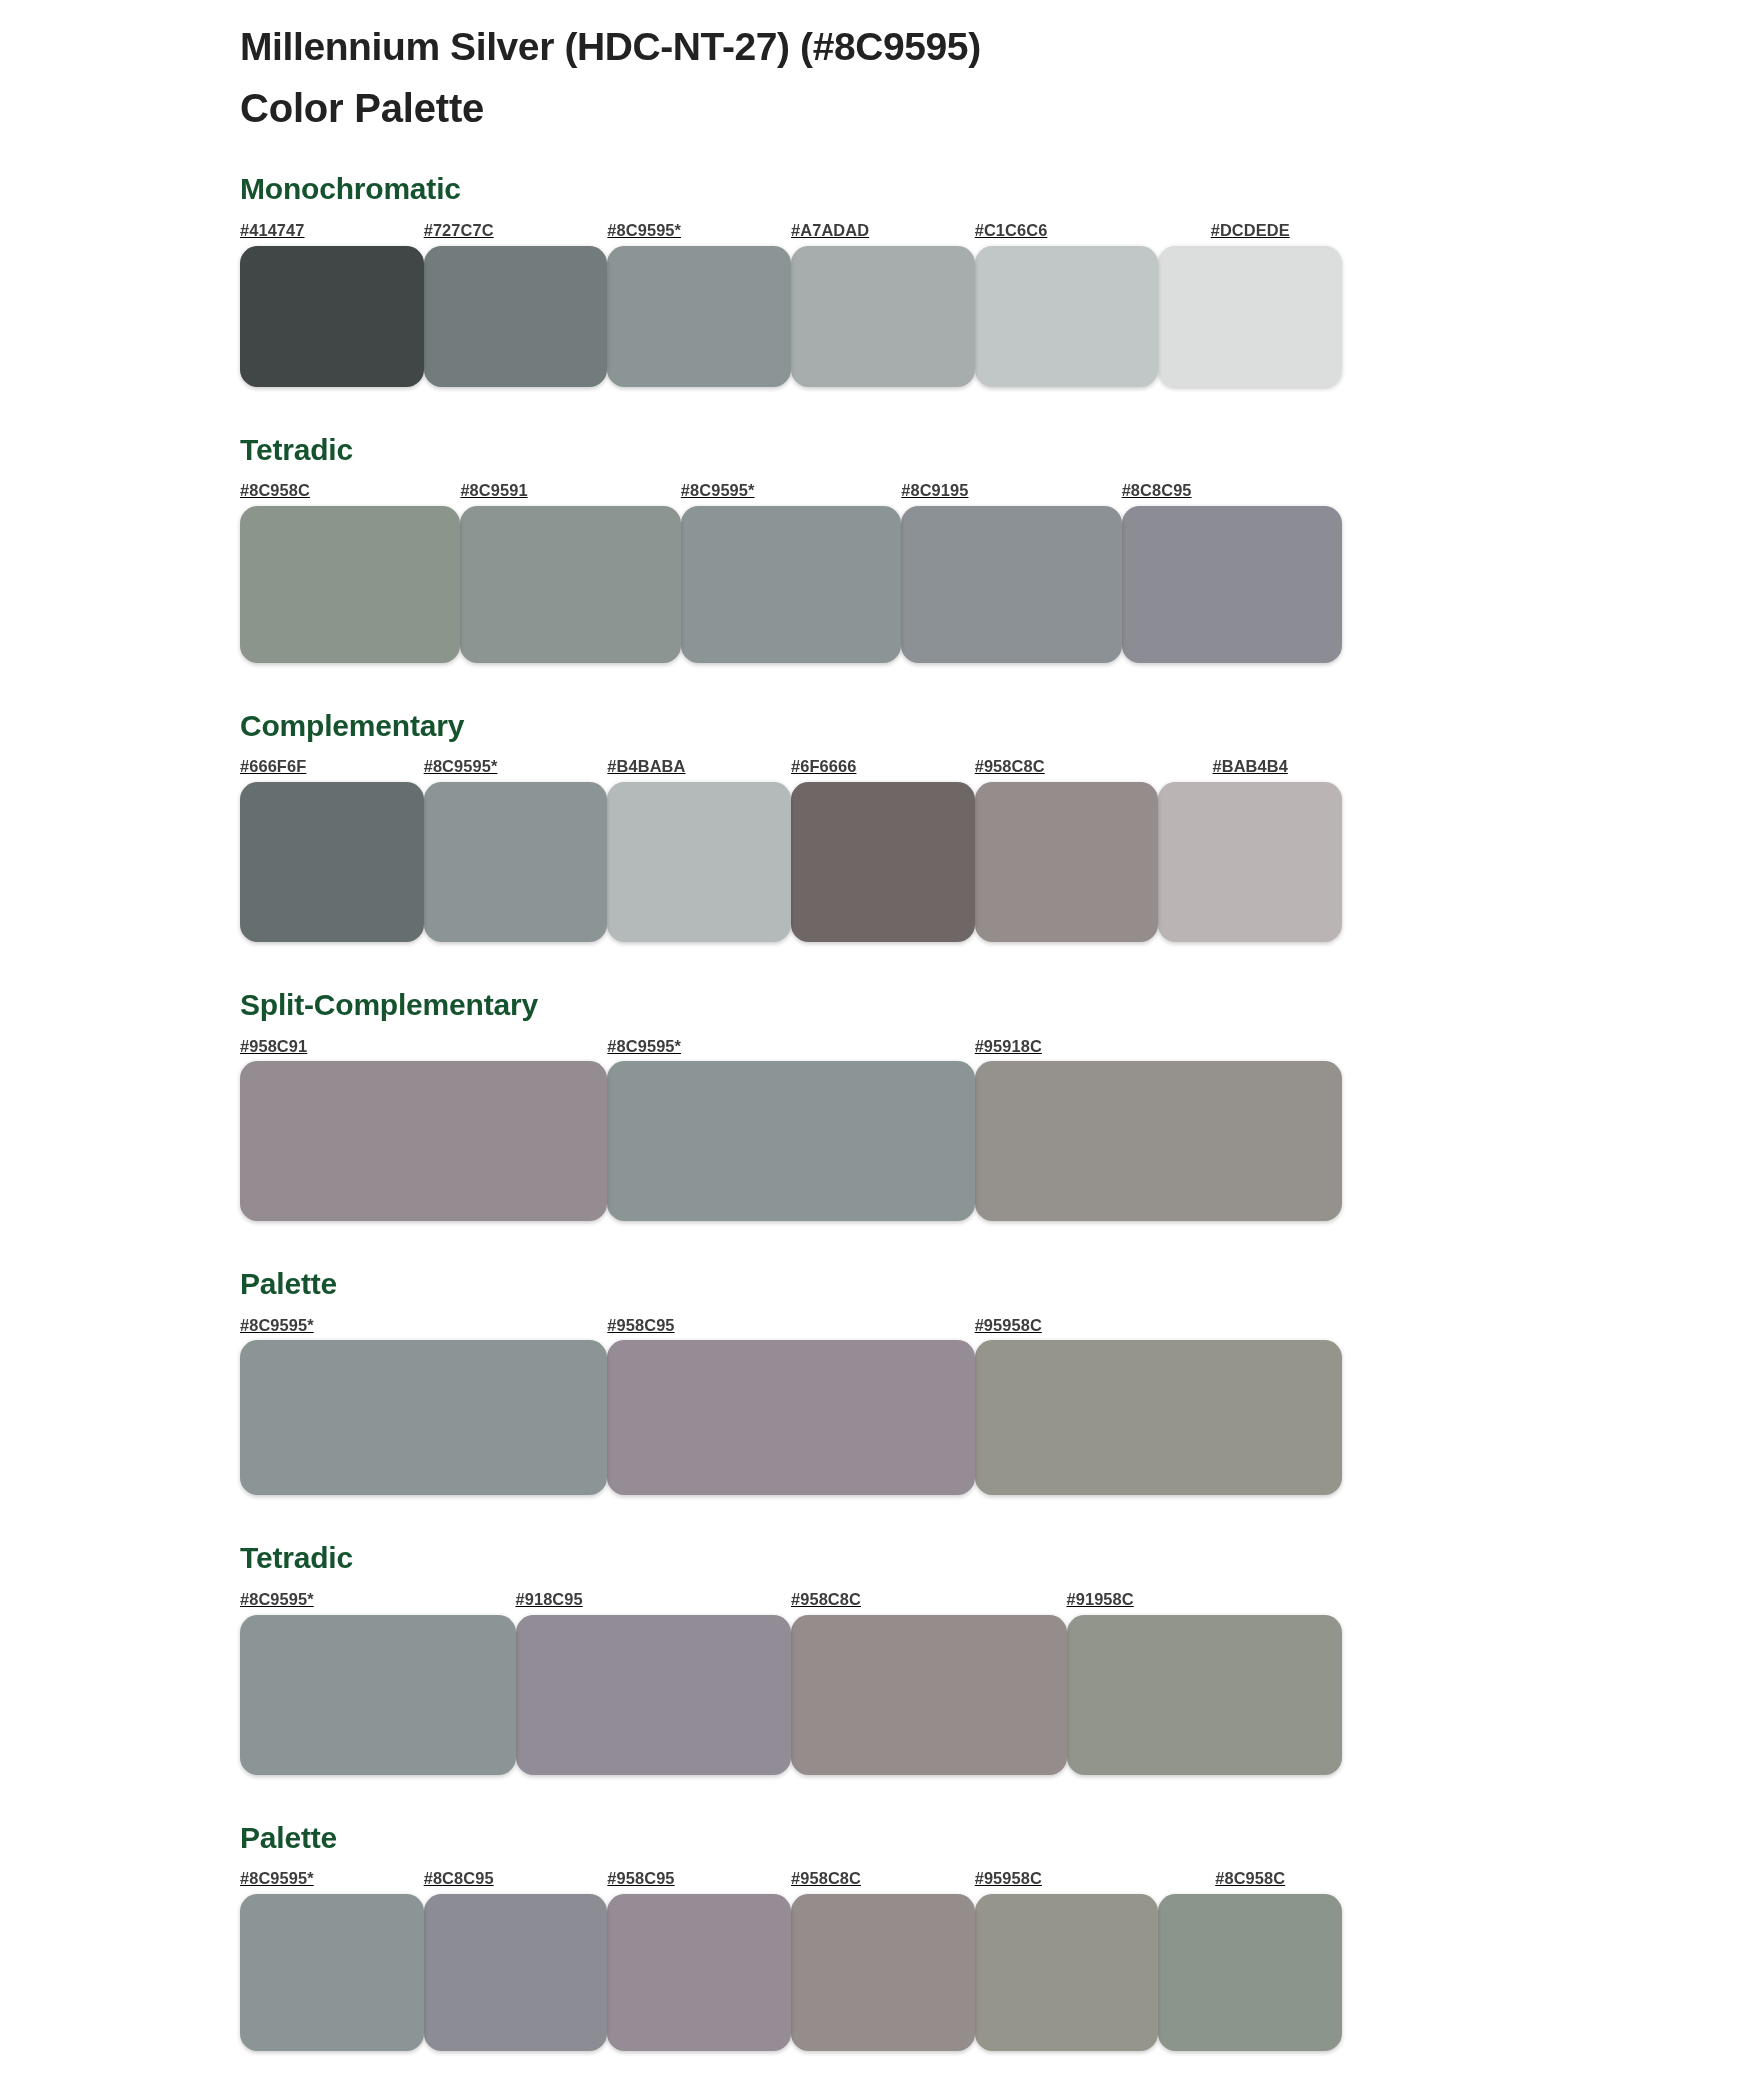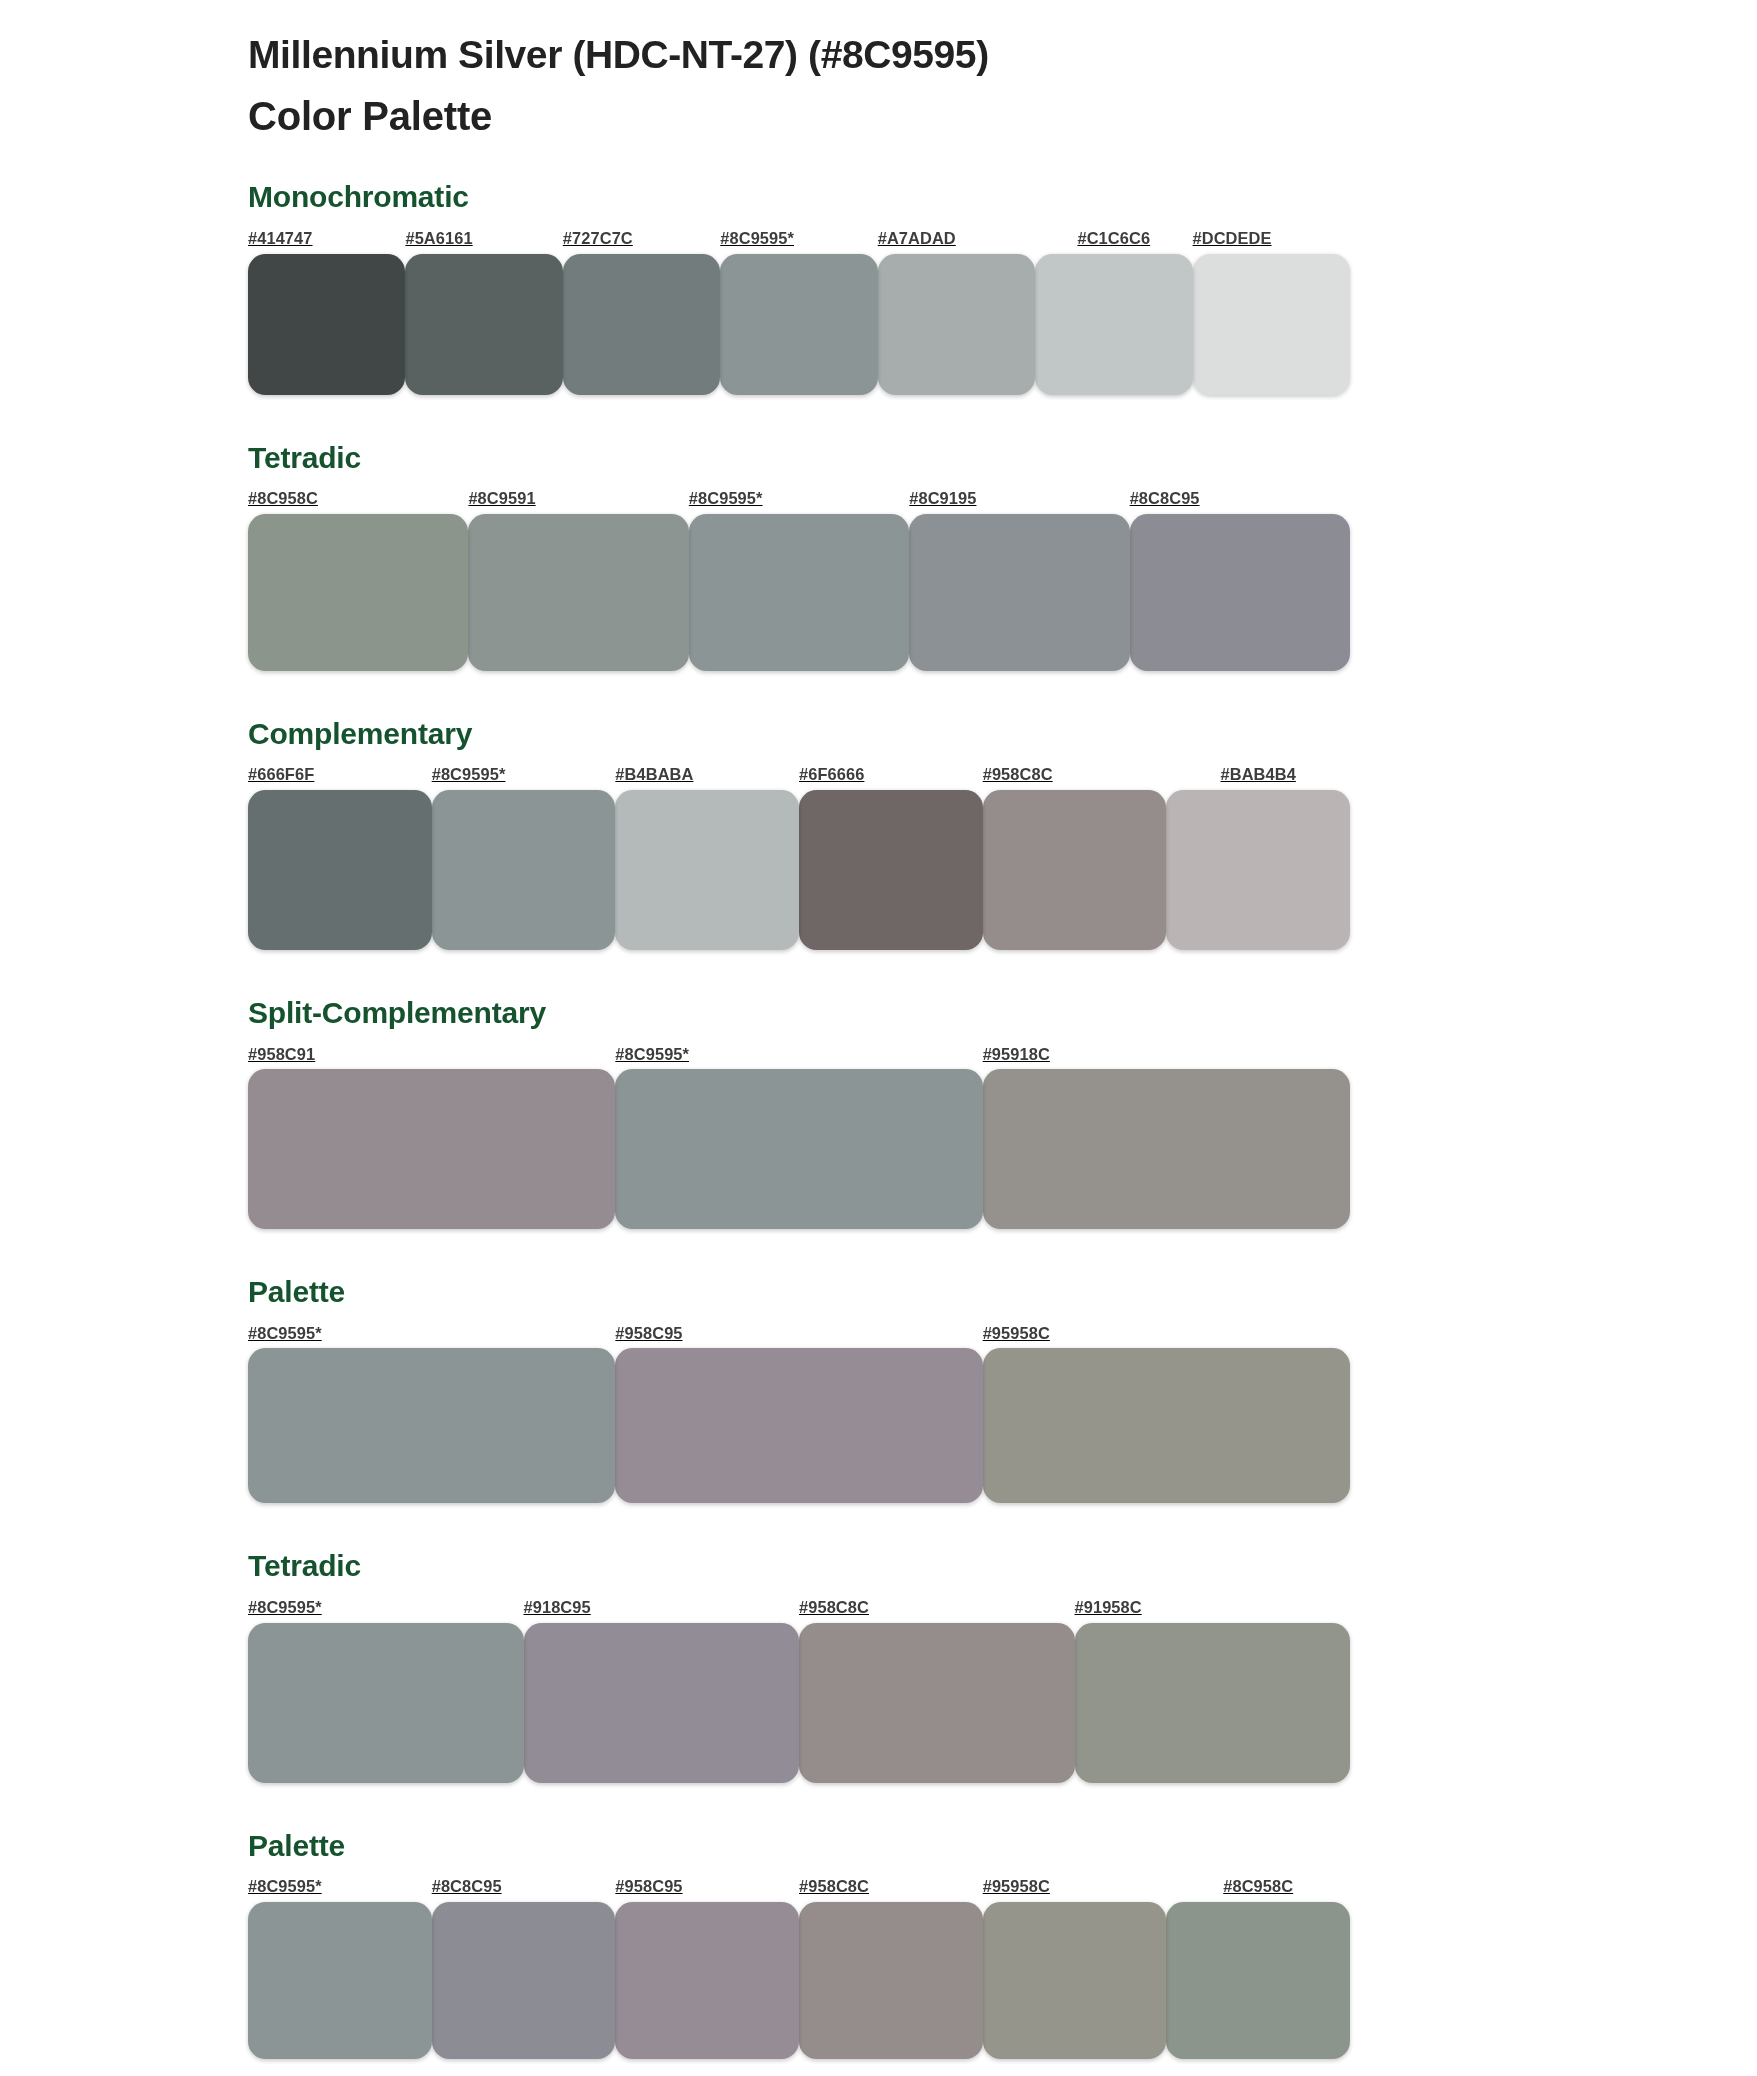--- a/index.html
+++ b/index.html
@@ -12,21 +12,21 @@
 
   body {
     font-family: "Liberation Sans", sans-serif;
     position: relative;
     overflow: hidden;
   }
 
   .page {
     width: 1757px;
     height: 1559px;
-    padding: 8px;
+    padding: 0;
     position: relative;
   }
 
   
   .header {
     padding: 24px 0 0 240px;
   }
 
   .page-title {
     font-size: 39px;
@@ -128,24 +128,20 @@
 
   <div class="sections" id="sections-root">
       <div class="palette-section">
         <div class="section-title">Monochromatic</div>
         <div class="swatch-row row-mono">
           <div class="swatch-cell">
             <div class="swatch-label">#414747</div>
             <div class="swatch-chip" style="background: rgb(65, 71, 71);"></div>
           </div>
           <div class="swatch-cell">
-            <div class="swatch-label">#5A6161</div>
-            <div class="swatch-chip" style="background: rgb(90, 97, 97);"></div>
-          </div>
-          <div class="swatch-cell">
             <div class="swatch-label">#727C7C</div>
             <div class="swatch-chip" style="background: rgb(114, 124, 124);"></div>
           </div>
           <div class="swatch-cell">
             <div class="swatch-label">#8C9595*</div>
             <div class="swatch-chip" style="background: rgb(140, 149, 149);"></div>
           </div>
           <div class="swatch-cell">
             <div class="swatch-label">#A7ADAD</div>
             <div class="swatch-chip" style="background: rgb(167, 173, 173);"></div>

